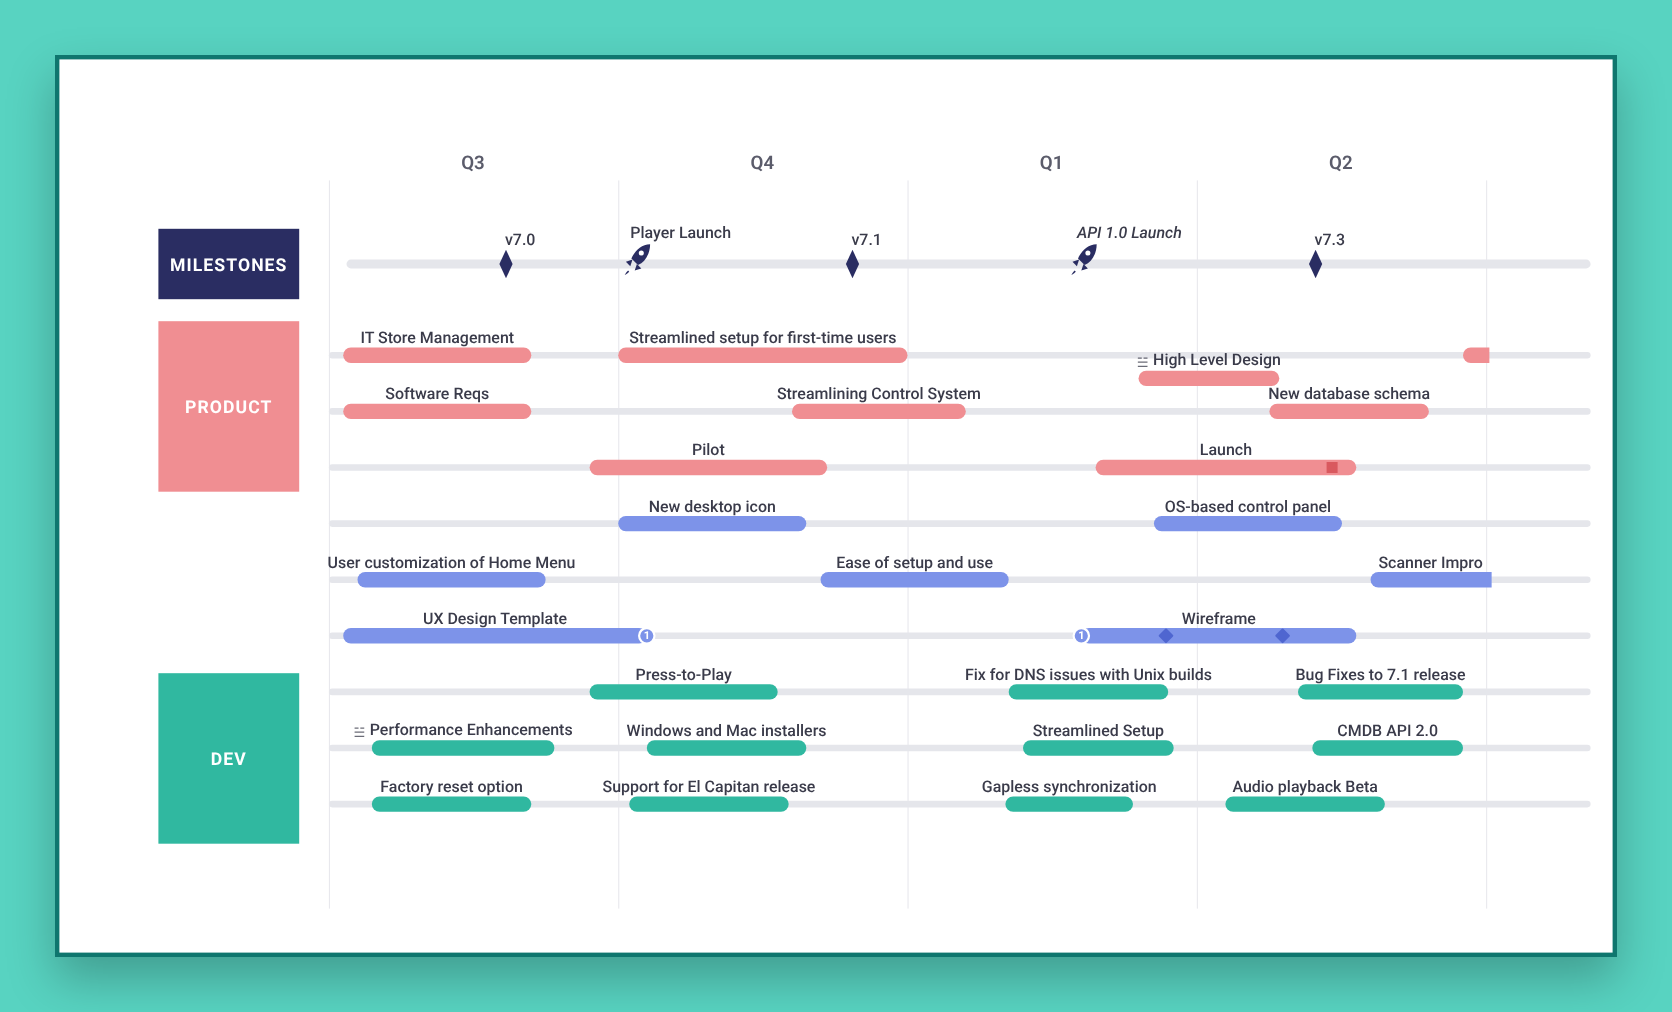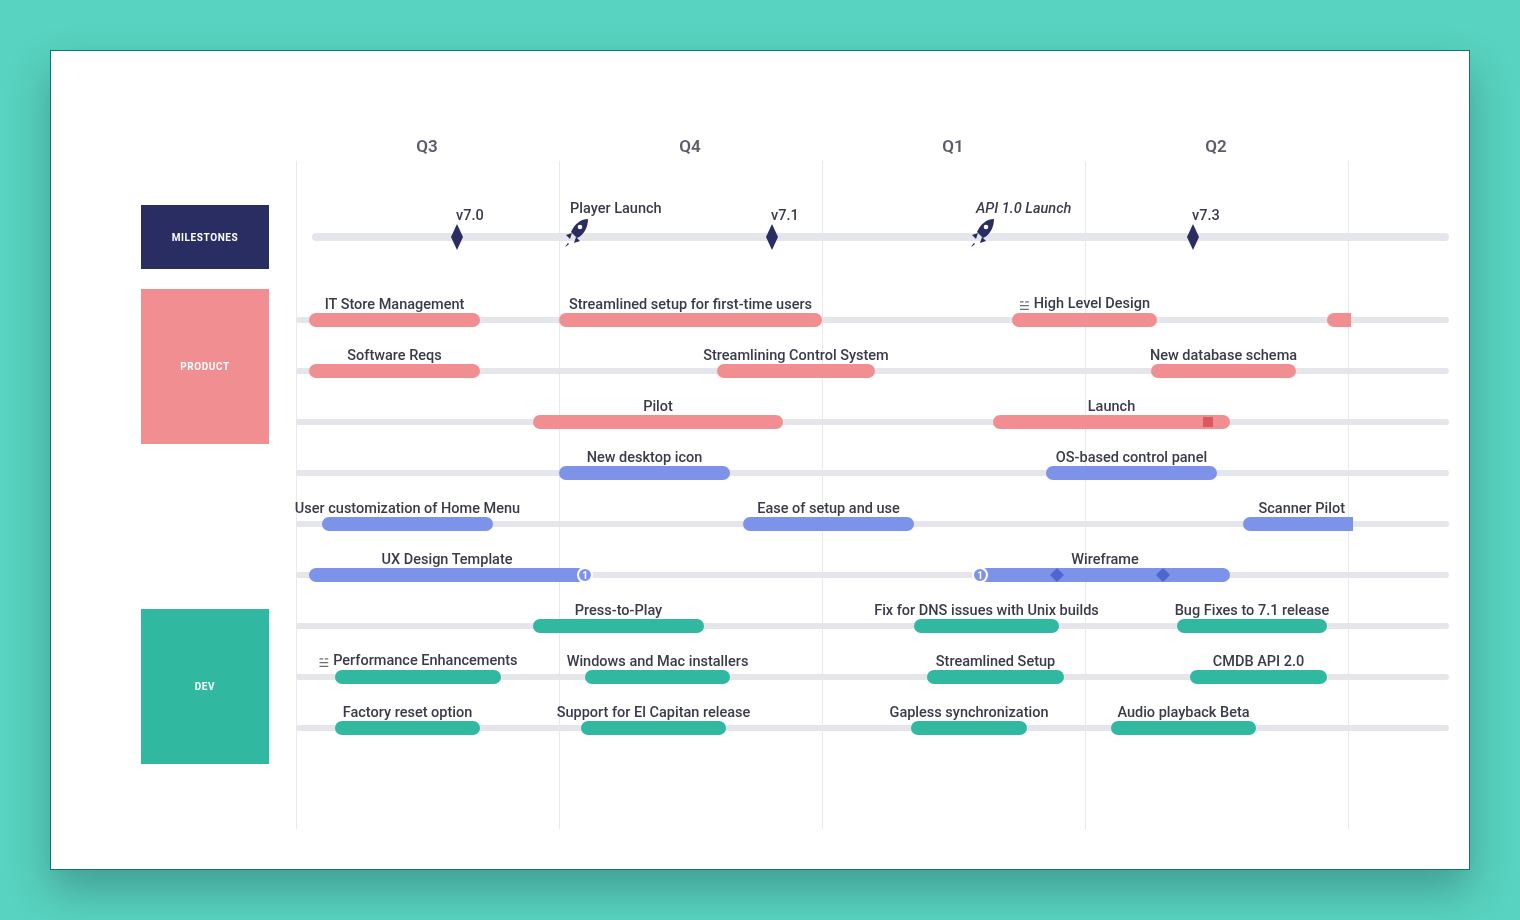--- a/index.html
+++ b/index.html
@@ -22,21 +22,21 @@
     margin: 0;
     padding: 0;
     width: 1520px;
     height: 920px;
     background: var(--bg-teal);
   }
   .frame {
     position: absolute;
     inset: 50px;
     background: var(--white);
-    border: 1px solid #0f766e;
+    border: 4px solid #0f766e;
     box-shadow: 0 20px 40px rgba(0,0,0,0.25);
   }
   .chart {
     position: absolute;
     left: 90px;
     right: 20px;
     top: 110px;
     bottom: 40px;
   }
   
@@ -56,21 +56,21 @@
     color: #5B5C6B;
   }
   
   .lane-label {
     position: absolute;
     left: 0;
     width: 128px;
     display: flex;
     align-items: center;
     justify-content: center;
-    font-size: 10px;
+    font-size: 16px;
     font-weight: 700;
     letter-spacing: 0.06em;
     color: #fff;
   }
   
   .rail {
     position: absolute;
     left: 155px;
     right: 0;
     height: 6px;
@@ -230,40 +230,40 @@
 
     <div class="lane-label" style="top:128px;height:155px;background:var(--pink);">PRODUCT</div>
 
     <div class="rail" style="top:156px;">
       <div class="bar" style="left:13px;width:171px;background:var(--pink);">
           <span class="label">IT Store Management</span>
         </div>
       <div class="bar" style="left:263px;width:263px;background:var(--pink);">
           <span class="label">Streamlined setup for first-time users</span>
         </div>
-      <div class="bar" style="left:716px;width:145px;background:var(--pink);">
+      <div class="bar" style="left:736px;width:128px;background:var(--pink);margin-top:21px;">
           <span class="label"><span class="tag-icon">☱</span><span>High Level Design</span></span>
         </div>
       <div class="bar" style="left:1031px;width:24px;background:var(--pink);border-radius:7px 0 0 7px;"></div>
     </div>
 
     <div class="rail" style="top:207px;">
       <div class="bar" style="left:13px;width:171px;background:var(--pink);">
           <span class="label">Software Reqs</span>
         </div>
       <div class="bar" style="left:421px;width:158px;background:var(--pink);">
           <span class="label">Streamlining Control System</span>
         </div>
       <div class="bar" style="left:855px;width:145px;background:var(--pink);">
           <span class="label">New database schema</span>
         </div>
     </div>
 
     <div class="rail" style="top:258px;">
-      <div class="bar" style="left:237px;width:250px;background:var(--pink);">
+      <div class="bar" style="left:237px;width:216px;background:var(--pink);">
           <span class="label">Pilot</span>
         </div>
       <div class="bar" style="left:697px;width:237px;background:var(--pink);">
         <span class="label">Launch</span>
         <div class="bar-square" style="left:210px;background:#D9595F;"></div>
       </div>
     </div>
 
     <div class="rail" style="top:309px;">
       <div class="bar" style="left:263px;width:171px;background:var(--blue);">
@@ -274,21 +274,21 @@
         </div>
     </div>
     <div class="rail" style="top:360px;">
       <div class="bar" style="left:26px;width:171px;background:var(--blue);">
           <span class="label">User customization of Home Menu</span>
         </div>
       <div class="bar" style="left:447px;width:171px;background:var(--blue);">
           <span class="label">Ease of setup and use</span>
         </div>
       <div class="bar" style="left:947px;width:110px;background:var(--blue);border-radius:7px 0 0 7px;">
-          <span class="label right-fade">Scanner Pilot</span>
+          <span class="label right-fade">Scanner Impro</span>
         </div>
     </div>
     <div class="rail" style="top:411px;">
       <div class="bar" style="left:13px;width:276px;background:var(--blue);">
         <span class="label">UX Design Template</span>
         <div class="pill-badge" style="right:-8px;background:var(--blue);">1</div>
       </div>
       <div class="bar" style="left:684px;width:250px;background:var(--blue);">
         <span class="label">Wireframe</span>
         <div class="pill-badge" style="left:-8px;background:var(--blue);">1</div>
@@ -320,21 +320,21 @@
           <span class="label">Streamlined Setup</span>
         </div>
       <div class="bar" style="left:894px;width:137px;background:var(--green);">
           <span class="label">CMDB API 2.0</span>
         </div>
     </div>
     <div class="rail" style="top:564px;">
       <div class="bar" style="left:39px;width:145px;background:var(--green);">
           <span class="label">Factory reset option</span>
         </div>
-      <div class="bar" style="left:285px;width:145px;background:var(--green);padding-left:40px;">
+      <div class="bar" style="left:273px;width:145px;background:var(--green);padding-left:40px;">
           <span class="label">Support for El Capitan release</span>
         </div>
       <div class="bar" style="left:579px;width:116px;background:var(--green);margin-left:36px;">
           <span class="label">Gapless synchronization</span>
         </div>
       <div class="bar" style="left:815px;width:145px;background:var(--green);">
           <span class="label">Audio playback Beta</span>
         </div>
     </div>
 

